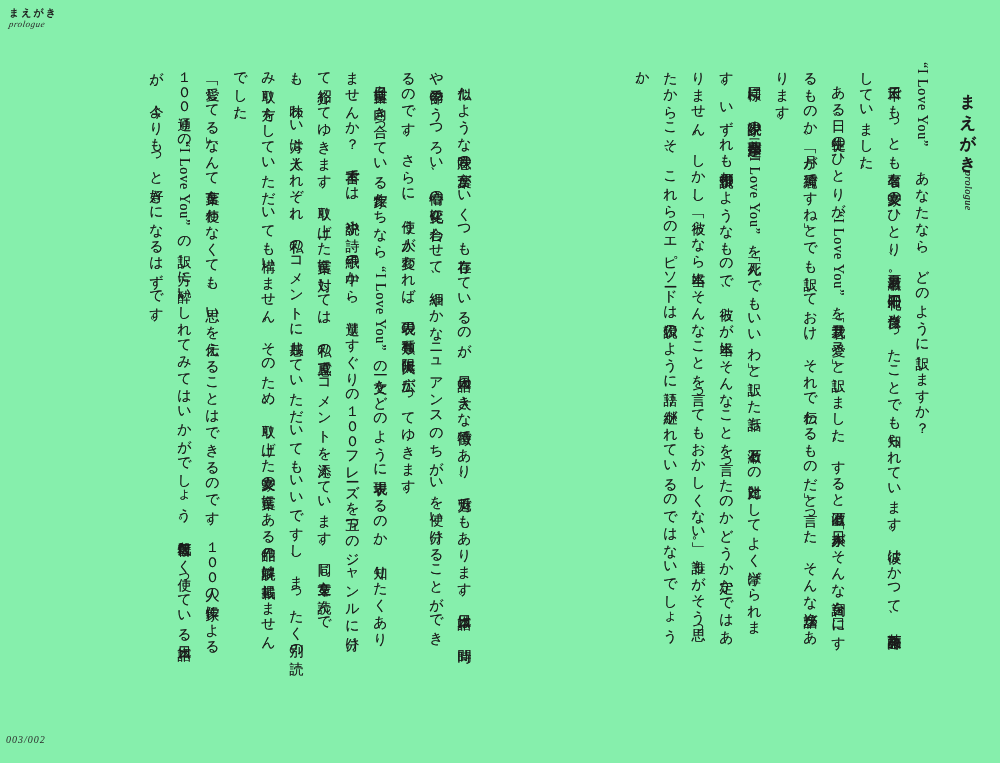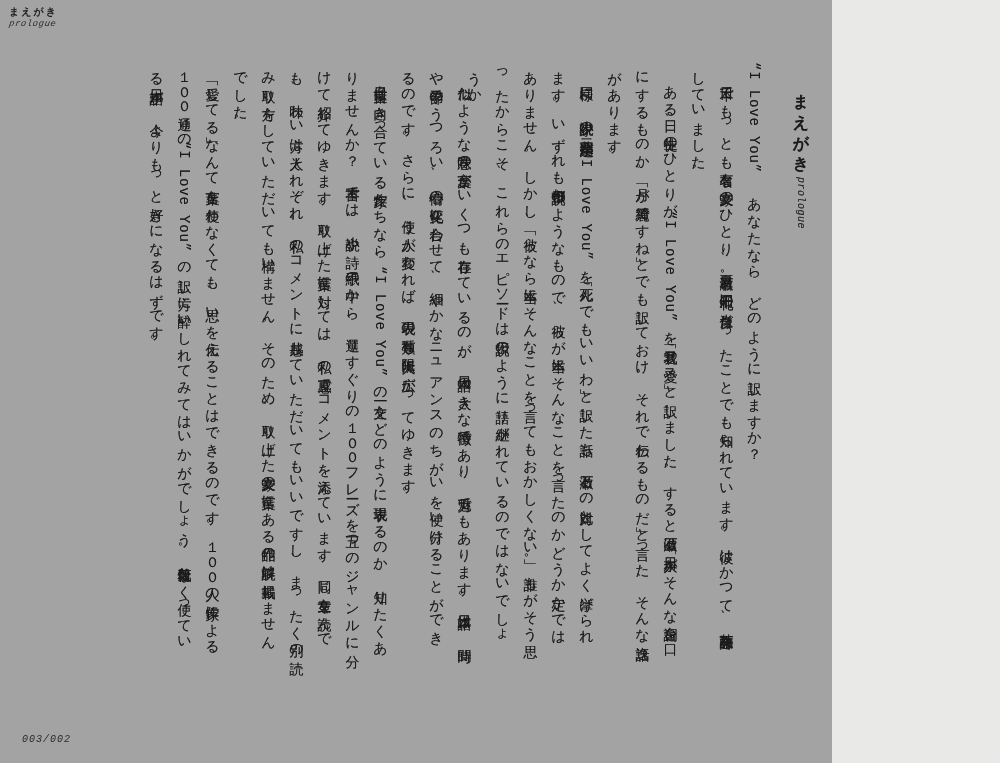--- a/index.html
+++ b/index.html
@@ -1,22 +1,22 @@
 <!DOCTYPE html>
 <html><head>
 <meta charset="utf-8">
 <style>
   html, body { margin: 0; padding: 0; background: #e9e9e7; }
   .sheet {
     position: relative;
-    width: 832px;
+    width: 1000px;
     height: 763px;
-    background: #a3a3a3;
+    background: #86efac;
     overflow: hidden;
-    font-family: Liberation Mono, monospace;
+    font-family: Liberation Serif, serif;
     color: #1e1e1e;
   }
 
   
   .corner-header {
     position: absolute;
     top: 7px;
     left: 9px;
     line-height: 1.15;
   }
@@ -29,21 +29,21 @@
     font-size: 9px;
     font-style: italic;
     color: #2a2a2a;
     transform: skewX(-8deg);
     letter-spacing: 0.5px;
   }
 
   
   .page-number {
     position: absolute;
-    left: 22px;
+    left: 6px;
     bottom: 18px;
     font-size: 10px;
     font-style: italic;
     letter-spacing: 1px;
     color: #2a2a2a;
   }
 
   
   .vblock {
     position: absolute;

